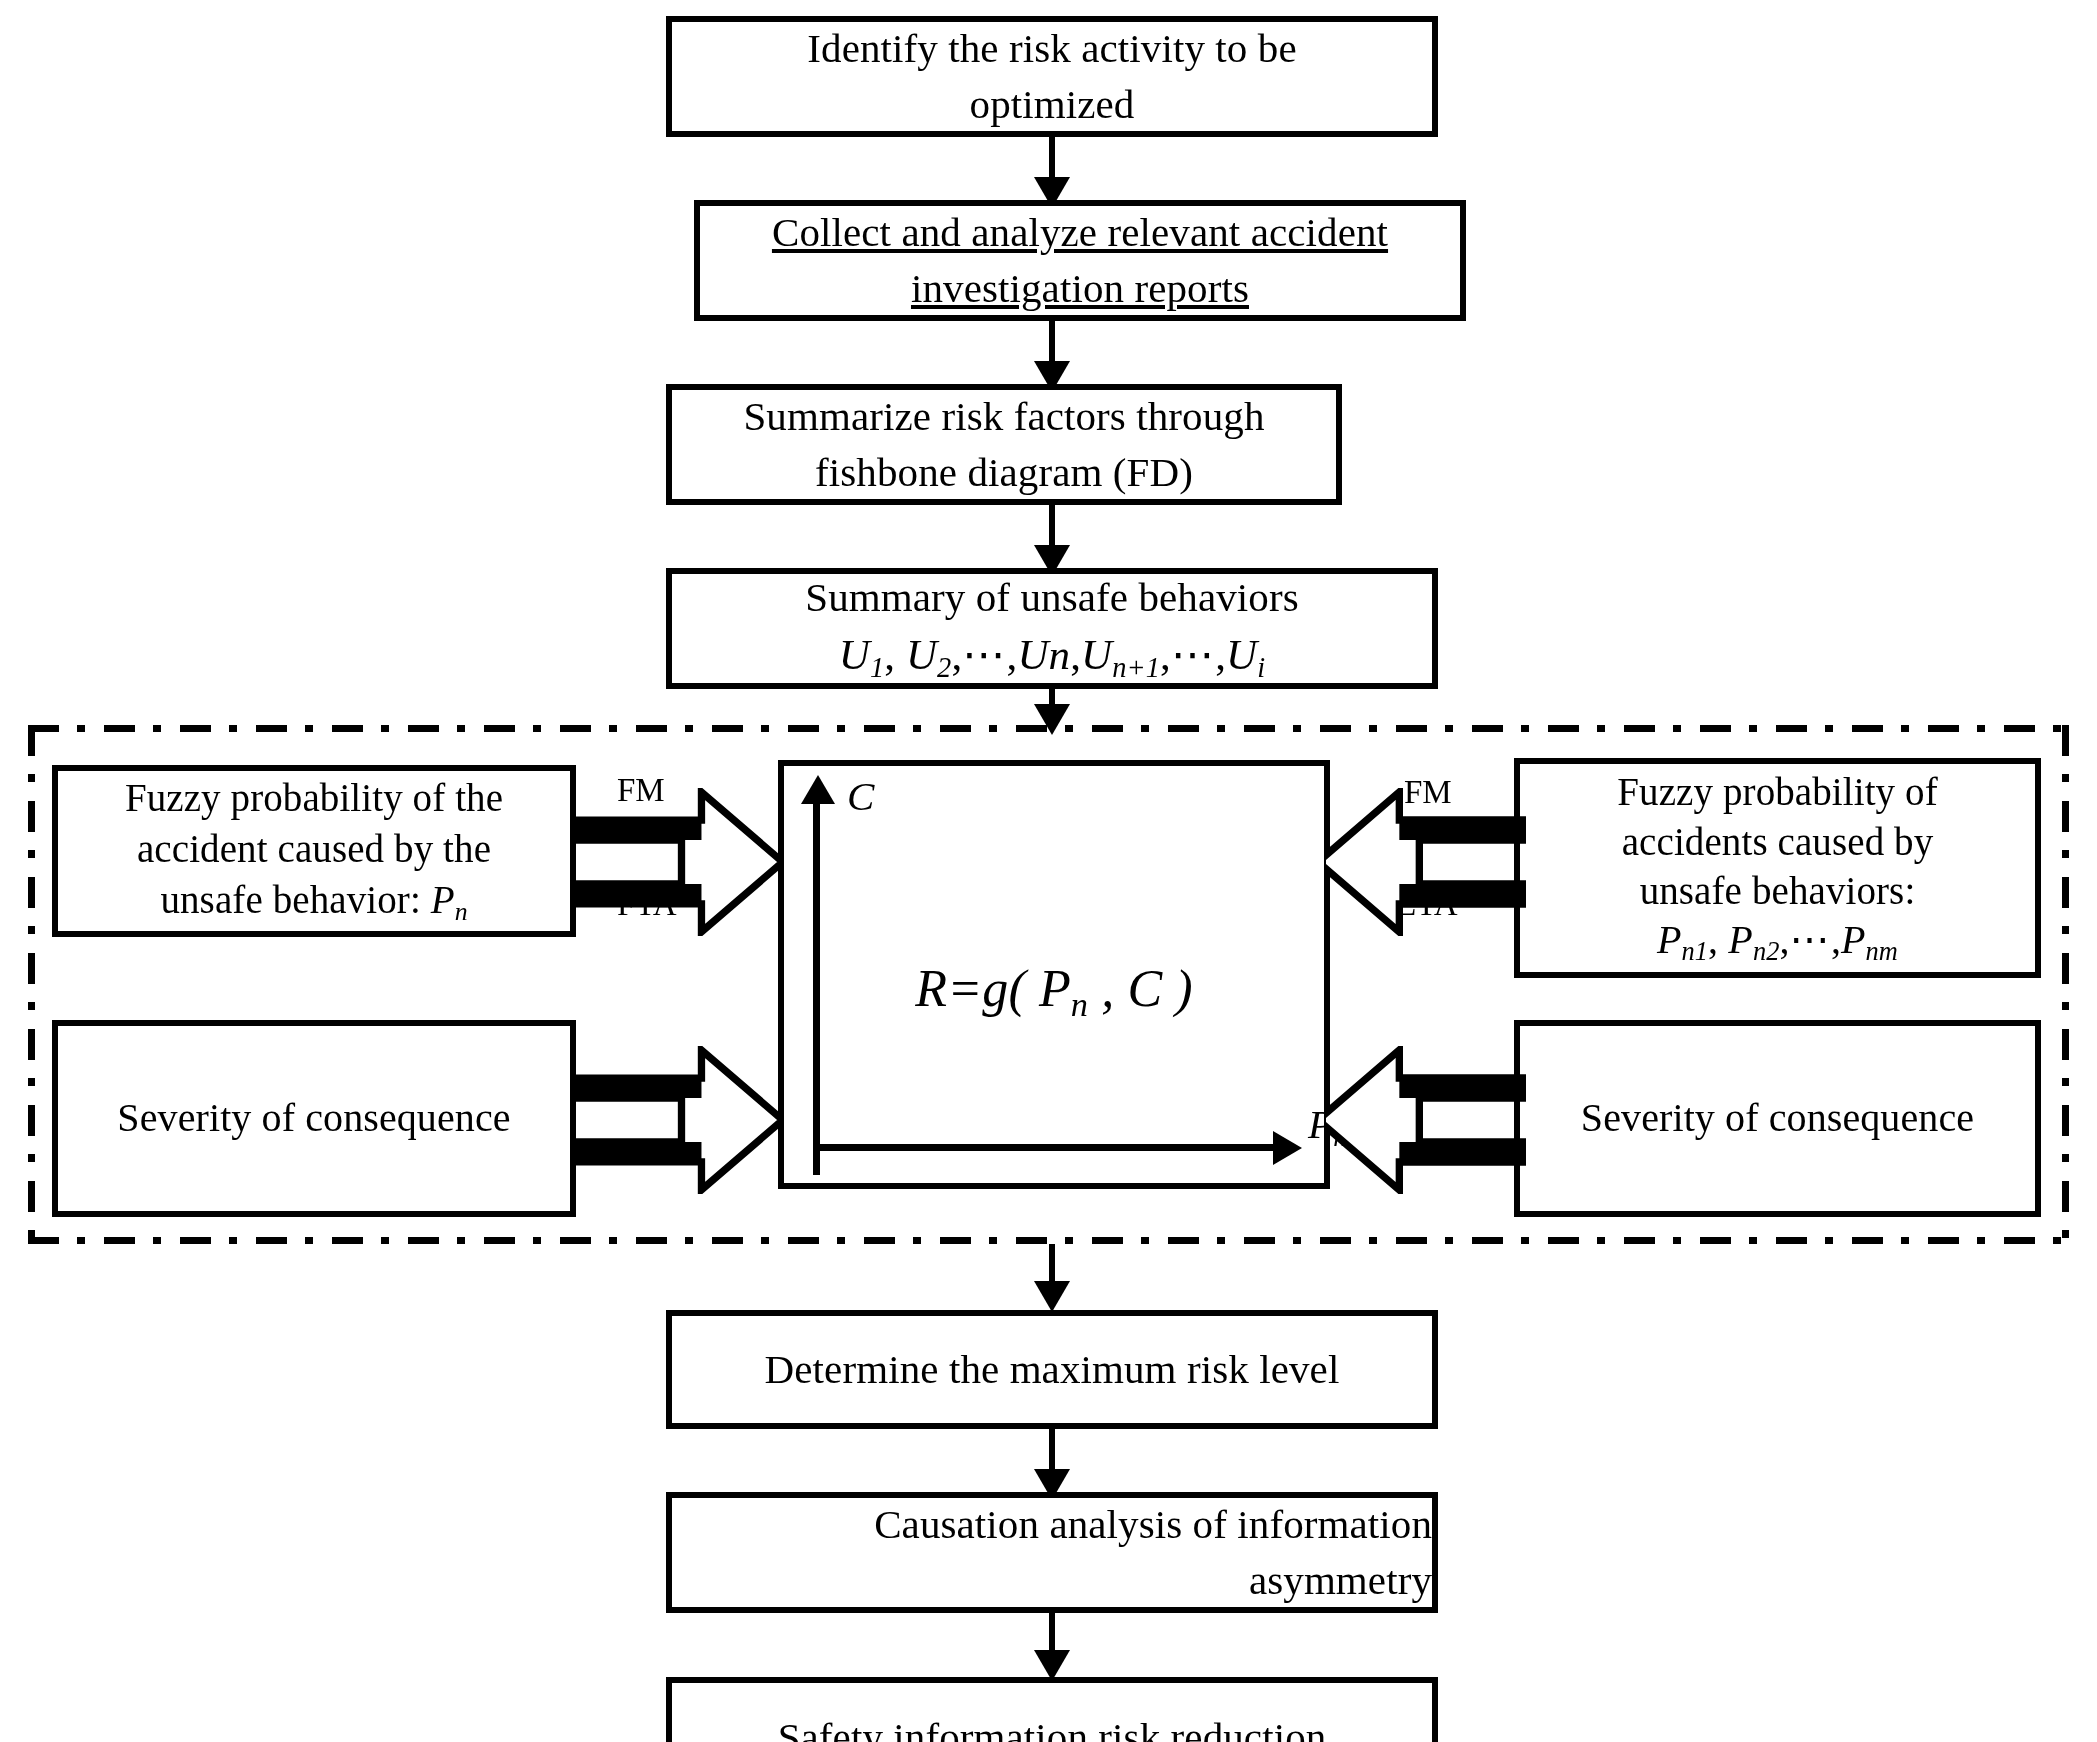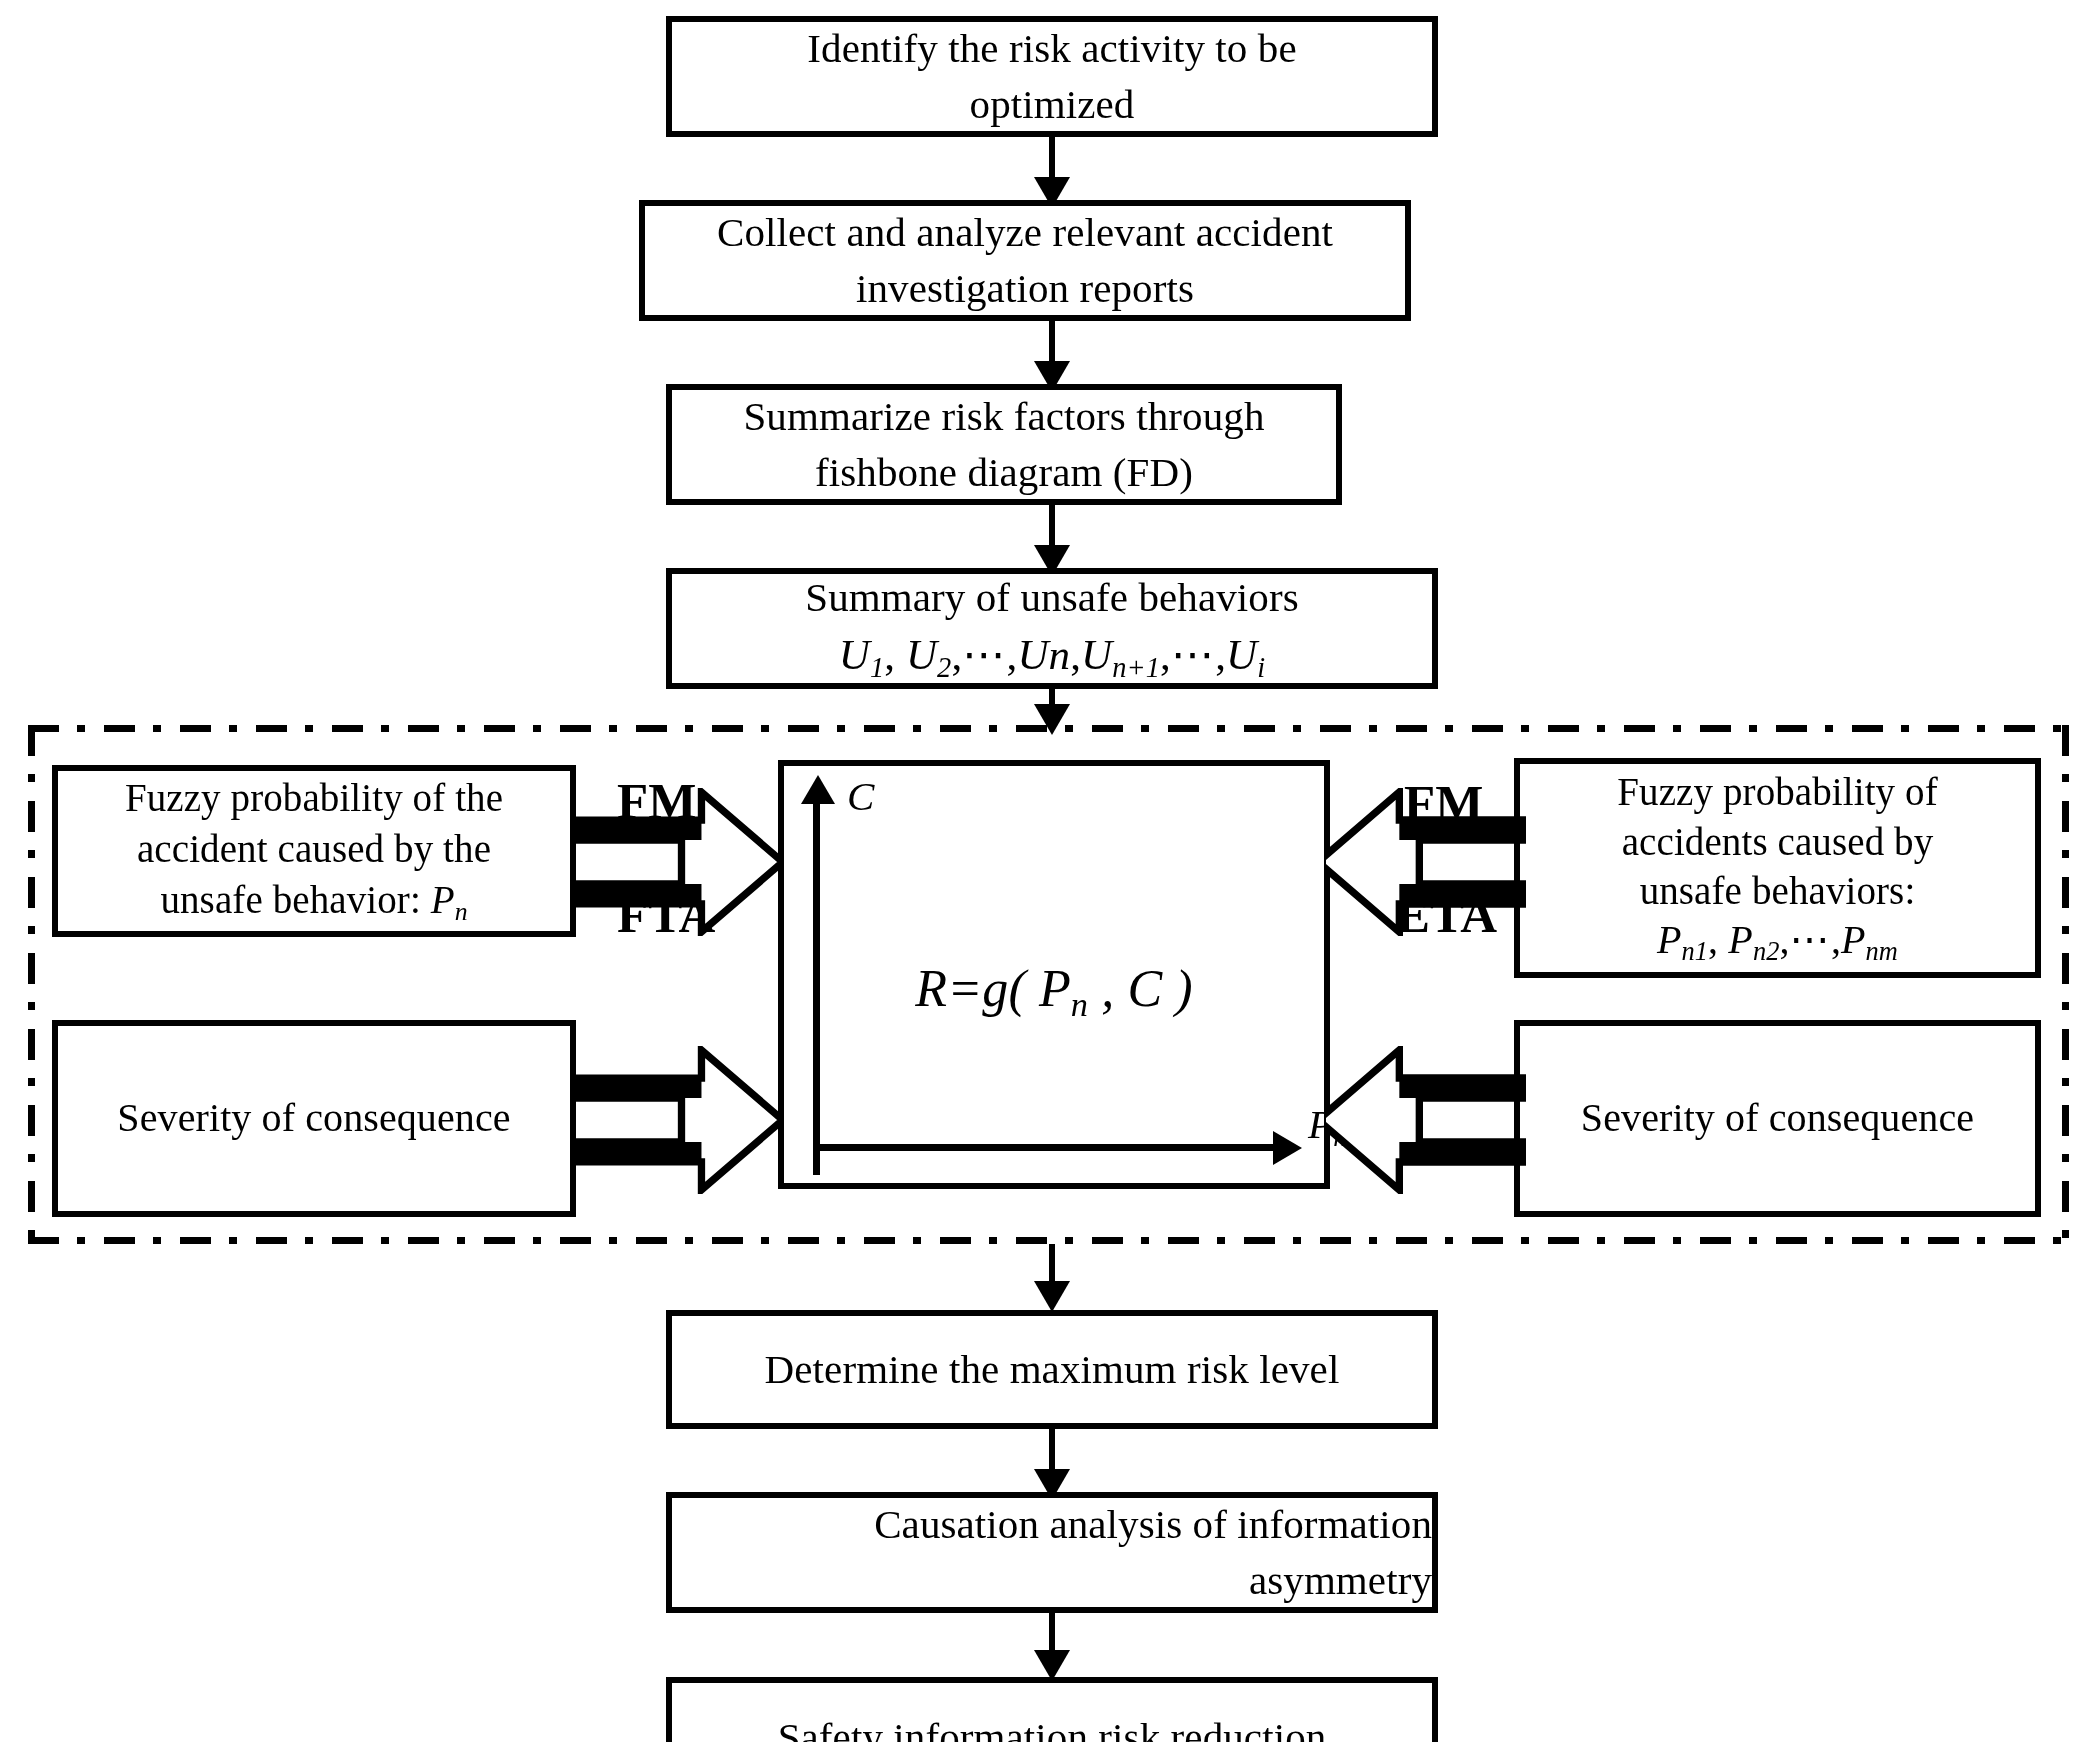--- a/index.html
+++ b/index.html
@@ -97,39 +97,38 @@
     font-style:italic;
   }
 
   
   .blockarrow{position:absolute;}
   .blockarrow svg{display:block;}
 
   
   .sidelabel{
     position:absolute;
-    font-size:51px;
+    font-size:33px;
     white-space:nowrap;
-    font-weight:bold;
   }
 </style>
 </head>
 <body>
 
 <div id="canvas">
 
   <div class="box two-line" style="left:666px;top:16px;width:772px;height:121px;">
     <span class="ln">Identify the risk activity to be</span>
     <span class="ln">optimized</span>
   </div>
 
   <div class="vconn" style="left:1049px;top:137px;height:57px;"></div>
   <div class="vhead" style="left:1034px;top:177px;"></div>
 
-  <div class="box two-line" style="left:639px;top:200px;width:772px;height:121px;">
+  <div class="box two-line" style="left:694px;top:200px;width:772px;height:121px;text-decoration:underline;">
     <span class="ln">Collect and analyze relevant accident</span>
     <span class="ln">investigation reports</span>
   </div>
 
   <div class="vconn" style="left:1049px;top:321px;height:57px;"></div>
   <div class="vhead" style="left:1034px;top:361px;"></div>
 
   <div class="box two-line" style="left:666px;top:384px;width:676px;height:121px;">
     <span class="ln">Summarize risk factors through</span>
     <span class="ln">fishbone diagram (FD)</span>

